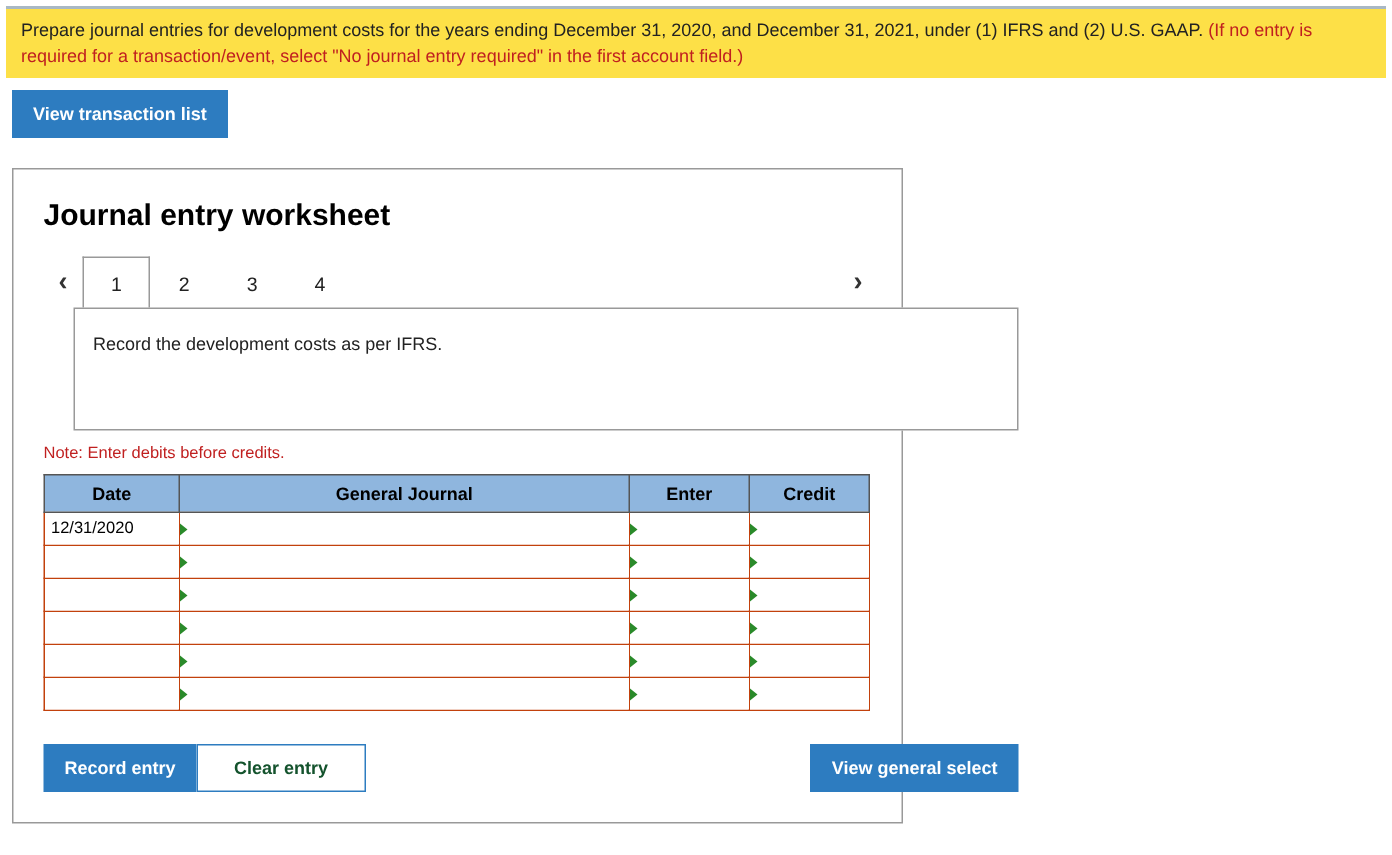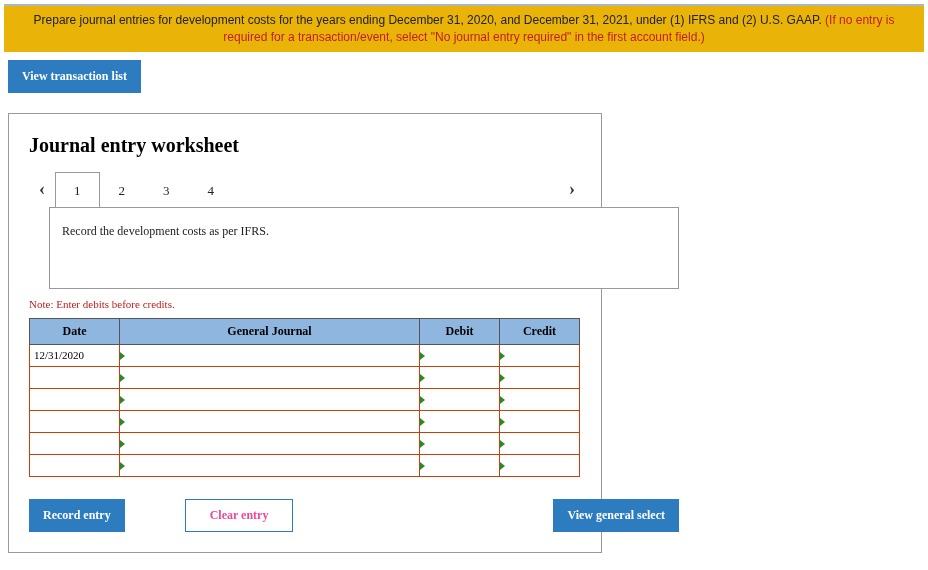--- a/index.html
+++ b/index.html
@@ -5,31 +5,30 @@
   * { box-sizing: border-box; }
   body {
     margin: 0;
     padding: 0;
     font-family: Verdana, Arial, sans-serif;
     font-size: 12px;
     background: #fff;
     width: 928px;
   }
   .instructions-box {
-    background: #eab308;
+    background: #fde047;
     padding: 6px 10px;
     border-top: 2px solid #a9b8c4;
     margin: 4px 4px 0 4px;
     font-size: 12px;
     color: #222;
     line-height: 1.4;
-    text-align: center;
   }
   .instructions-box .red { color: #c02020; }
-  .outer-wrap { padding: 8px; font-family: Liberation Serif, serif; }
+  .outer-wrap { padding: 8px; }
   .btn-blue {
     background: #2d7cc0;
     color: #fff;
     border: none;
     padding: 9px 14px;
     font-size: 12px;
     font-weight: bold;
     cursor: pointer;
     font-family: inherit;
   }
@@ -126,28 +125,27 @@
     width: 0;
     margin-top: 7px;
   }
   .col-date { width: 90px; }
   .col-gj { width: 300px; }
   .col-debit { width: 80px; }
   .col-credit { width: 80px; }
   .btn-row {
     margin-top: 22px;
     display: flex;
-    gap: 60px;
     align-items: flex-end;
     width: 650px;
   }
   .btn-row .spacer { flex: 1; }
   .btn-outline {
     background: #fff;
-    color: #ec4899;
+    color: #14532d;
     border: 1px solid #2d7cc0;
     padding: 8px 24px;
     font-size: 12px;
     font-weight: bold;
     cursor: pointer;
     font-family: inherit;
   }
 </style>
 </head>
 <body>
@@ -177,21 +175,21 @@
       <span>Record the development costs as per IFRS.</span>
     </div>
 
     <div class="note-row">Note: Enter debits before credits.</div>
 
     <table class="je-table">
       <thead>
         <tr>
           <th class="col-date">Date</th>
           <th class="col-gj">General Journal</th>
-          <th class="col-debit">Debit</th>
+          <th class="col-debit">Enter</th>
           <th class="col-credit">Credit</th>
         </tr>
       </thead>
       <tbody>
         <tr>
           <td class="col-date">12/31/2020</td>
           <td class="col-gj marker"></td>
           <td class="col-debit marker"></td>
           <td class="col-credit marker"></td>
         </tr>

